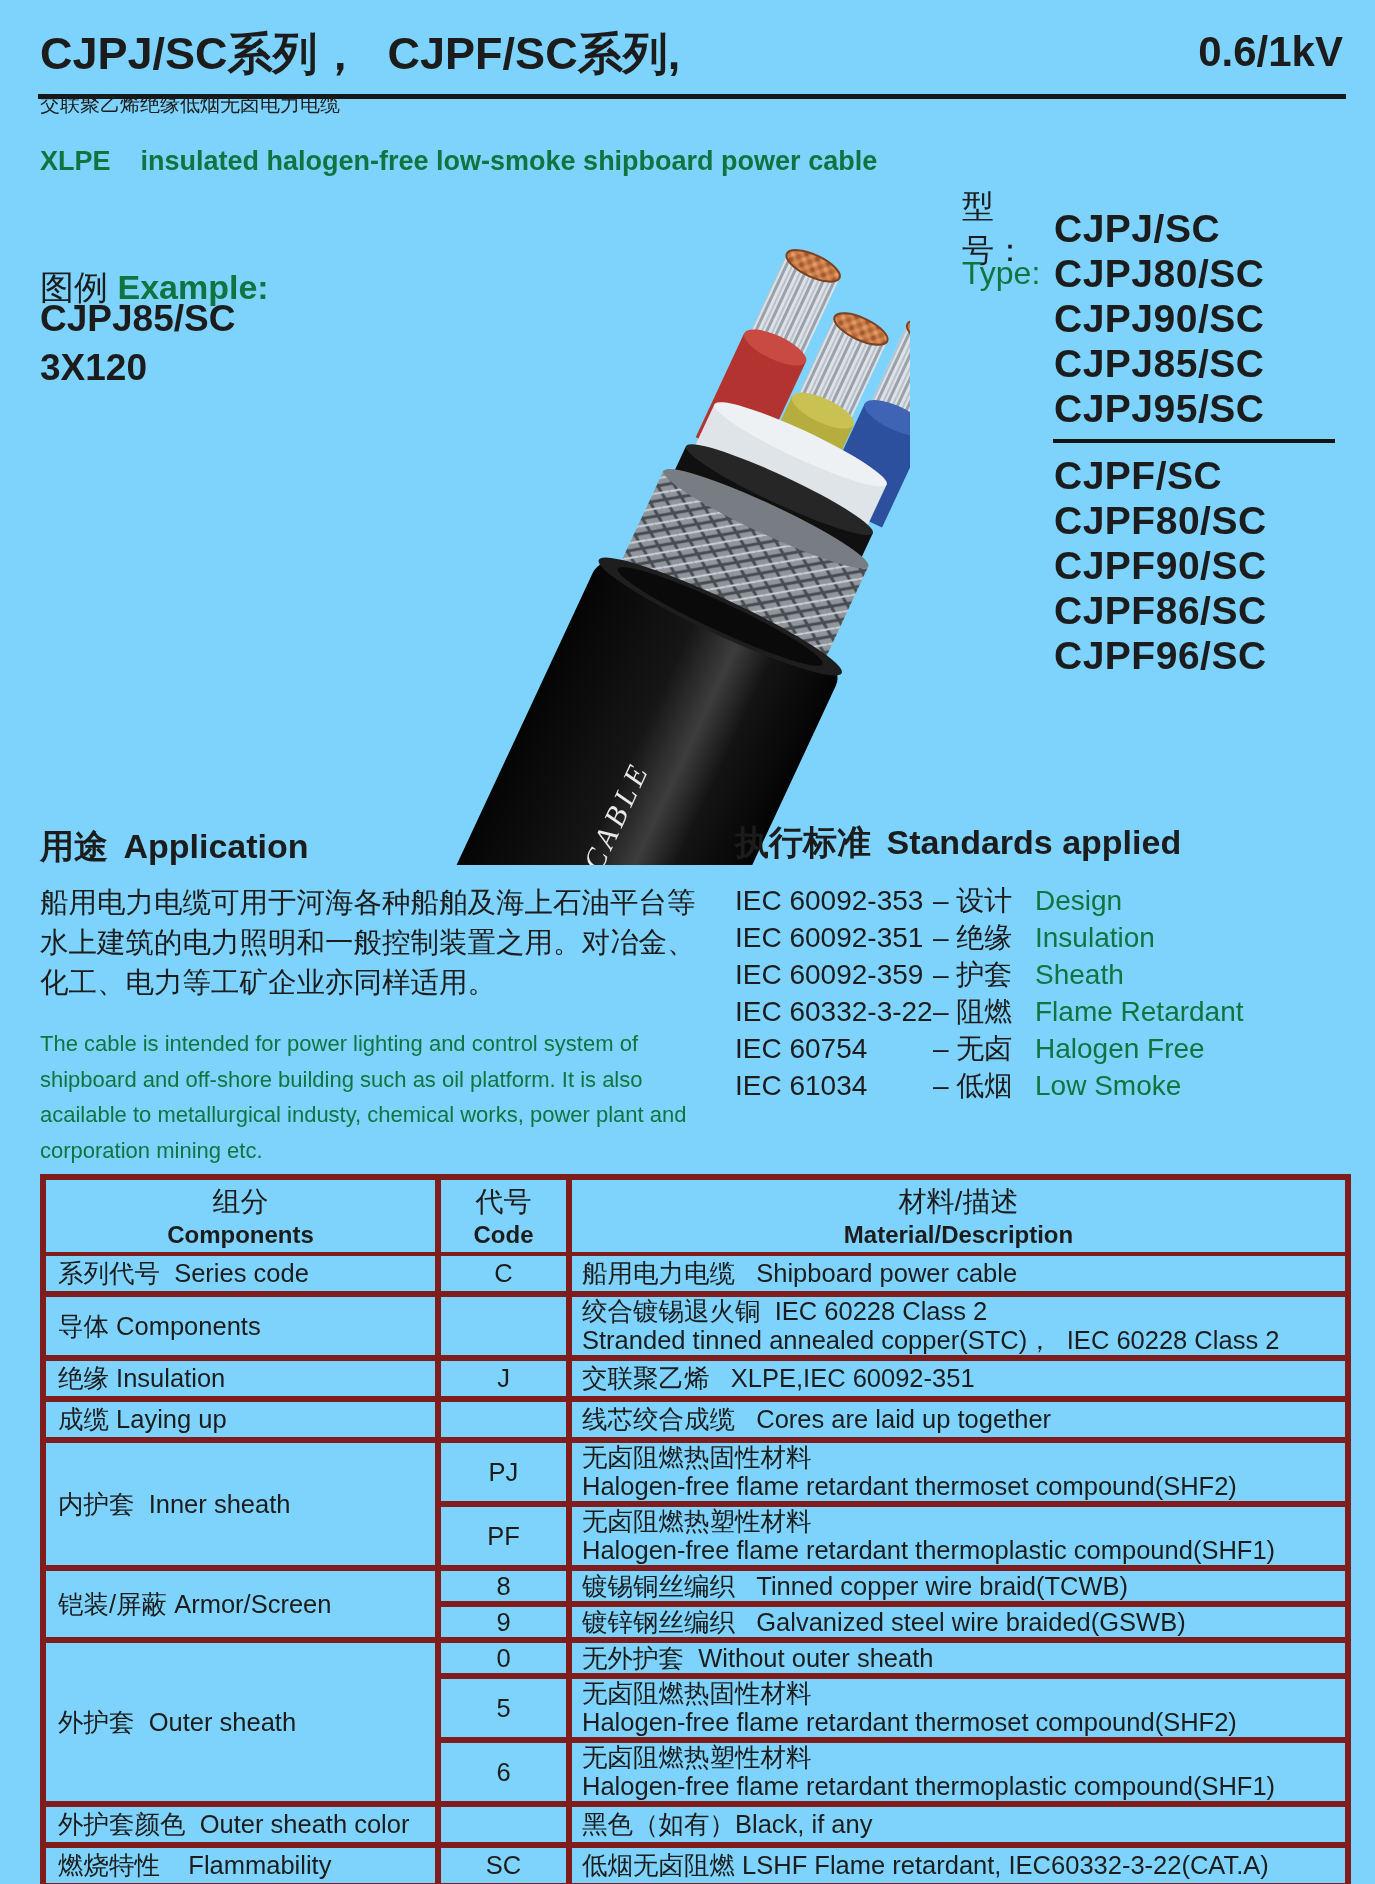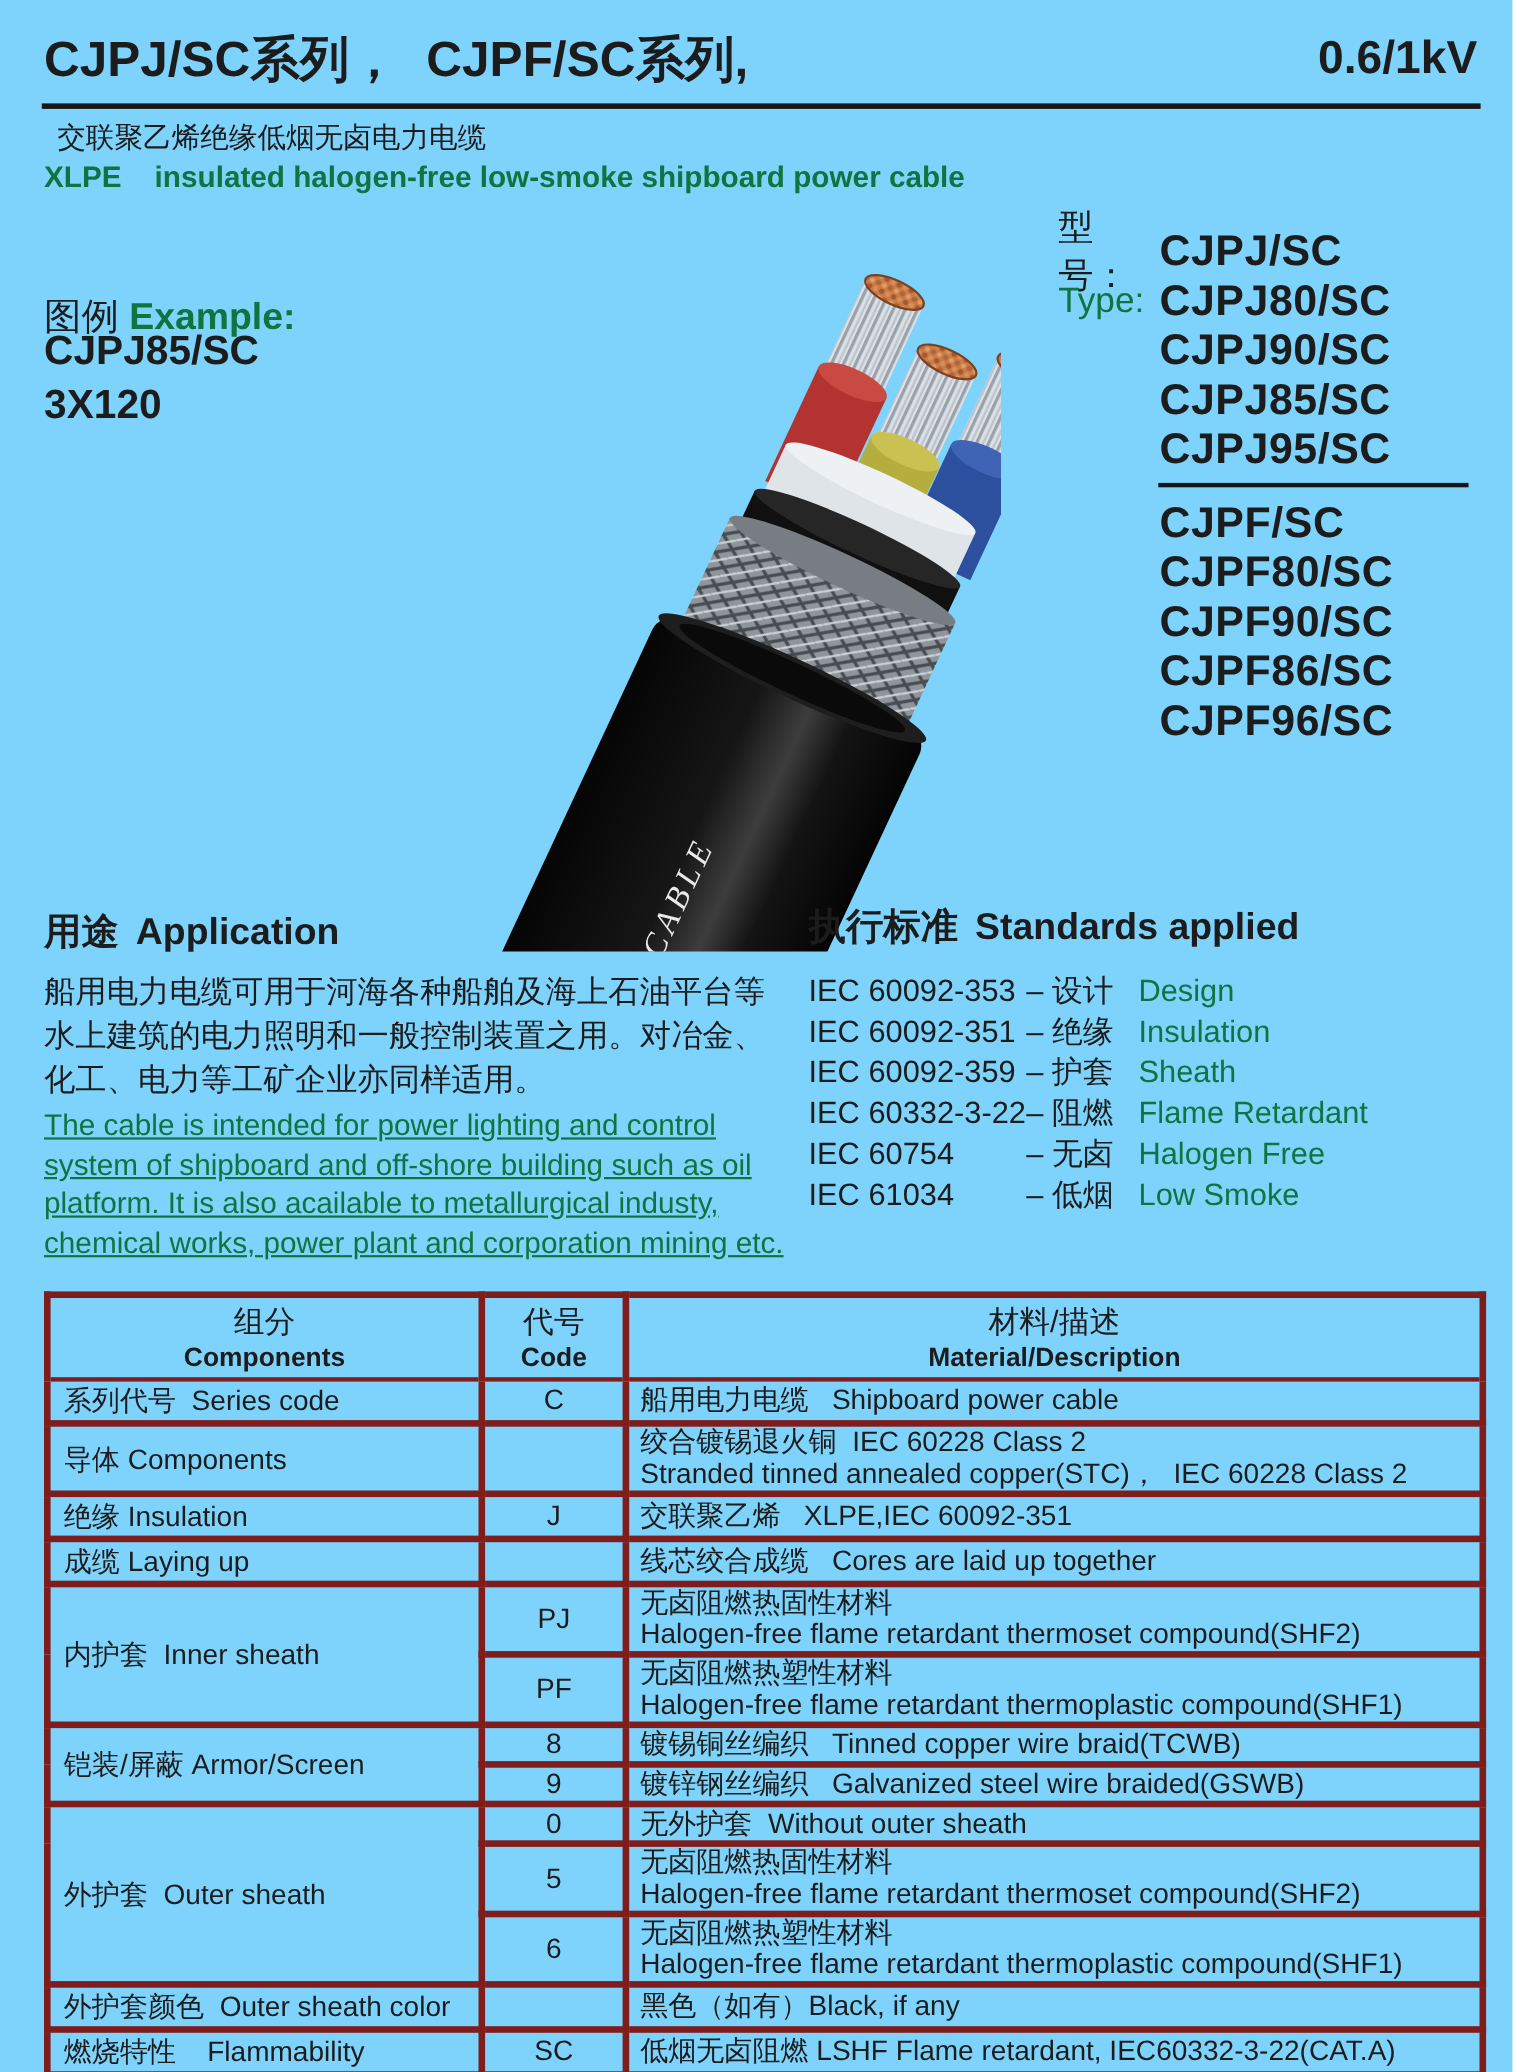--- a/index.html
+++ b/index.html
@@ -8,21 +8,21 @@
     position:relative; width:1375px; height:1884px; background:#7dd3fc;
     font-family:"Liberation Sans","DejaVu Sans",sans-serif; color:#1c1c1c;
     overflow:hidden;
   }
   .pre { white-space:pre-wrap; }
 
   
   .hdr-left  { position:absolute; left:40px; top:24px; font-size:45px; font-weight:bold; }
   .hdr-right { position:absolute; right:32px; top:28px; font-size:42px; font-weight:bold; }
   .rule { position:absolute; left:38px; top:94px; width:1308px; height:5px; background:#171717; }
-  .sub-cn { position:absolute; left:40px; top:108px; font-size:26px;margin-left:12px; }
+  .sub-cn { position:absolute; left:40px; top:91px; font-size:20px; }
   .sub-en { position:absolute; left:40px; top:146px; font-size:27px; font-weight:bold; color:var(--green); }
 
   
   .ex-title { position:absolute; left:40px; top:222px; font-size:34px;margin-top:43px; }
   .ex-title .cn { color:#1c1c1c; }
   .ex-title .en { color:var(--green); font-weight:bold; }
   .ex-model { position:absolute; left:40px; top:298px; font-size:37px; font-weight:bold; }
   .ex-spec  { position:absolute; left:40px; top:347px; font-size:37px; font-weight:bold; }
 
   
@@ -34,21 +34,21 @@
   .t-label { width:92px; flex:none; font-size:32px; }
   .t-label.green { color:var(--green); }
   .t-val { font-size:39px; font-weight:bold; letter-spacing:.5px; }
   .type-divider { height:4px; background:#141414; width:282px; margin:8px 0 10px 91px; }
 
   
   .application { position:absolute; left:40px; top:824px; width:678px; }
   .sec-h { font-size:34px; font-weight:bold; }
   .sec-h .en { margin-left:6px; }
   .app-cn { margin-top:12px; font-size:28.5px; line-height:40px; }
-  .app-en { margin-top:4px; font-size:27px; line-height:35.5px; color:var(--green);text-decoration:underline; }
+  .app-en { margin-top:24px; font-size:22px; line-height:35.5px; color:var(--green); }
 
   
   .standards { position:absolute; left:735px; top:820px; width:618px; }
   .std-rows { margin-top:16px; }
   .std-row { display:flex; align-items:center; height:37px; font-size:28px; }
   .s-code { width:198px; flex:none; }
   .s-mid  { width:102px; flex:none; }
   .s-en   { color:var(--green); }
 
   

